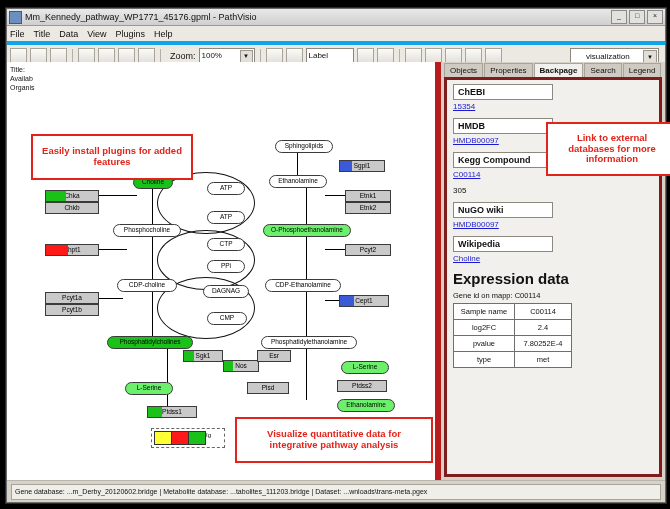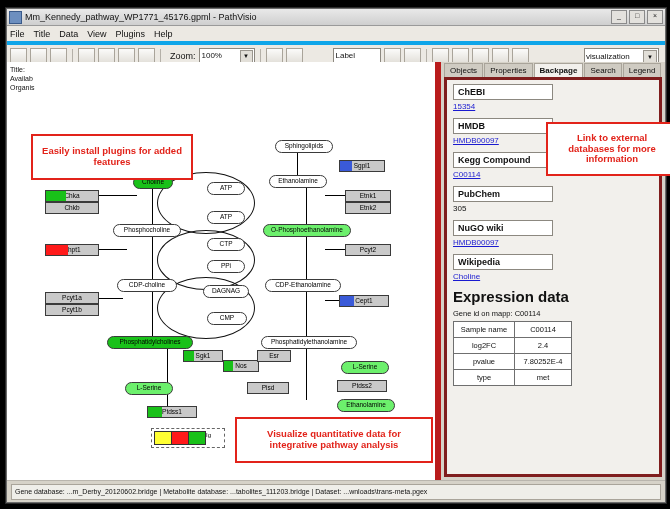--- a/index.html
+++ b/index.html
@@ -19,22 +19,22 @@
   .menubar{height:15px;background:#ece9e3;border-bottom:4px solid #0ea5e9;display:flex;align-items:center;padding:0 3px;gap:9px;}
   .menubar span{font-size:9px;color:#111;}
 
   
   .toolbar{height:22px;background:#ece9e3;border-bottom:1px solid #b9b5ad;display:flex;align-items:center;padding:0 3px;gap:3px;position:relative;}
   .tbtn{width:15px;height:15px;border:1px solid #a9a49a;background:linear-gradient(#fbfbfa,#e0ddd6);}
   .tsep{width:1px;height:14px;background:#b4b0a8;margin:0 2px;}
   .zoomlbl{font-size:9px;color:#111;margin-left:4px;}
   .zoombox{width:52px;height:14px;background:#fff;border:1px solid #8c8880;font-size:8px;color:#111;padding-left:2px;line-height:14px;position:relative;}
   .zoombox .arrow{position:absolute;right:1px;top:1px;width:11px;height:11px;background:#e2dfd8;border:1px solid #9a968e;font-size:6px;line-height:11px;text-align:center;}
-  .lblbox{width:44px;height:14px;background:#fff;border:1px solid #8c8880;font-size:8px;color:#111;padding-left:2px;line-height:14px;position:relative;margin-left:27px;}
-  .combo-right{position:absolute;right:6px;top:3px;width:72px;height:15px;background:#fff;border:1px solid #8c8880;font-size:8px;line-height:15px;padding-left:1px;color:#111;}
+  .lblbox{width:44px;height:14px;background:#fff;border:1px solid #8c8880;font-size:8px;color:#111;padding-left:2px;line-height:14px;position:relative;}
+  .combo-right{position:absolute;right:6px;top:3px;width:72px;height:15px;background:#fff;border:1px solid #8c8880;font-size:8px;line-height:15px;padding-left:15px;color:#111;}
   .combo-right .arrow{position:absolute;right:1px;top:1px;width:12px;height:12px;background:#e2dfd8;border:1px solid #9a968e;font-size:6px;line-height:12px;text-align:center;}
 
   
   .content{position:absolute;left:0;right:0;top:53px;bottom:22px;display:flex;}
   .canvas-wrap{position:relative;width:428px;background:#fff;border-right:6px solid #b91c1c;overflow:hidden;}
   .side{flex:1;background:#d6d2c8;position:relative;}
 
   
   .meta{position:absolute;left:3px;top:3px;font-size:7px;color:#111;line-height:9px;}
 
@@ -244,21 +244,20 @@
         <div class="sidepanel">
           <div class="dbbox">ChEBI</div>
           <a class="dblink" href="#">15354</a>
 
           <div class="dbbox">HMDB</div>
           <a class="dblink" href="#">HMDB00097</a>
 
           <div class="dbbox" style="width:104px;">Kegg Compound</div>
           <a class="dblink" href="#">C00114</a>
 
-          <div class="dbbox">PubChem</div>
           <div class="dbplain">305</div>
 
           <div class="dbbox">NuGO wiki</div>
           <a class="dblink" href="#">HMDB00097</a>
 
           <div class="dbbox">Wikipedia</div>
           <a class="dblink" href="#">Choline</a>
 
           <div class="exprhdr">Expression data</div>
           <div class="genelbl">Gene id on mapp: C00114</div>

